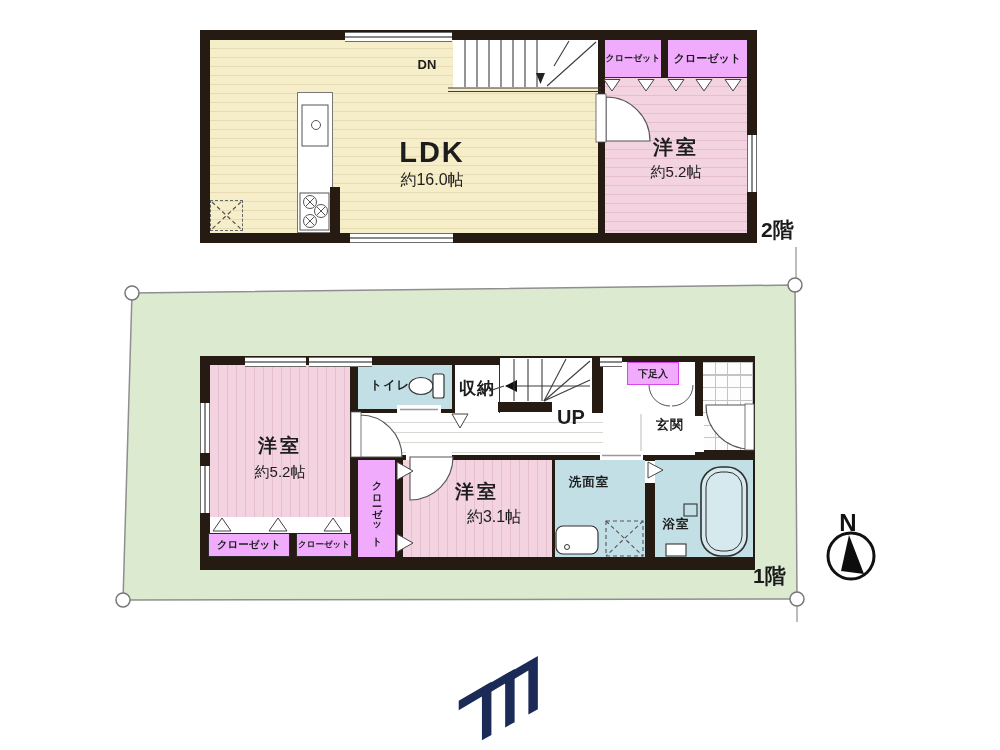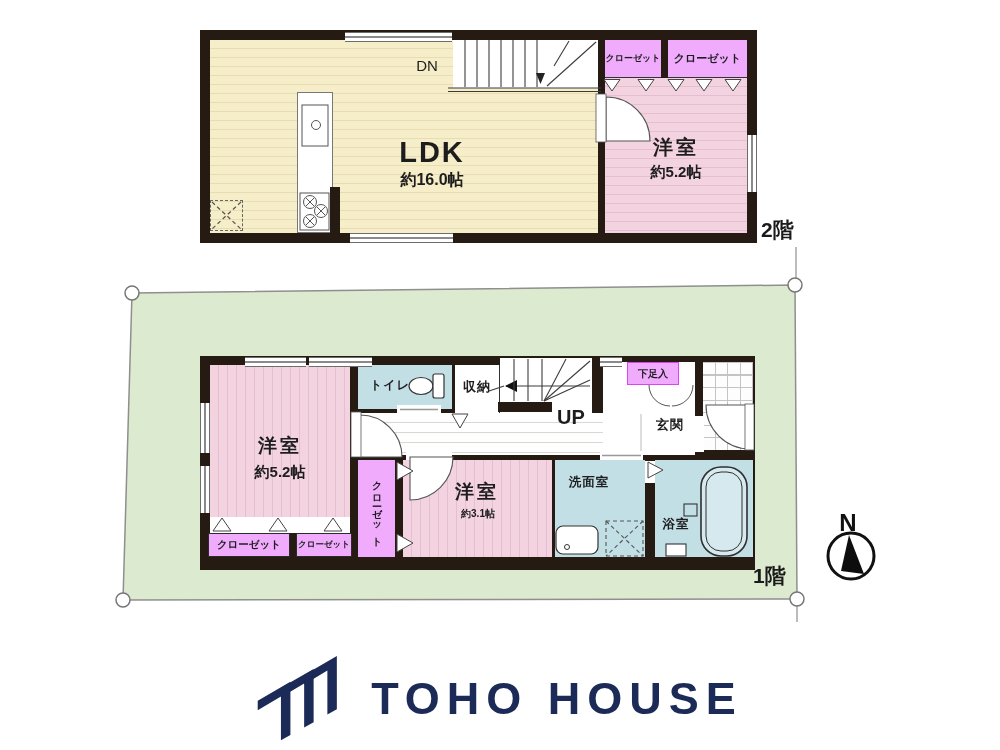--- a/index.html
+++ b/index.html
@@ -16,21 +16,21 @@
   .white{background:#ffffff;}
   .hallwood{background:repeating-linear-gradient(180deg,#ffffff 0 9px,#d9d8d3 9px 10px);}
   .tiles{background:
       repeating-linear-gradient(0deg,transparent 0 11.5px,#c4c4c4 11.5px 12.6px),
       repeating-linear-gradient(90deg,transparent 0 11.5px,#c4c4c4 11.5px 12.6px),
       #fdfdfd;}
   .wallpiece{position:absolute;background:#251b12;}
   .lbl{position:absolute;color:#1d1d1d;white-space:nowrap;transform:translateX(-50%);
        text-align:center;z-index:4;line-height:1;}
   .room-name{font-size:20px;font-weight:600;letter-spacing:3px;}
-  .room-size{font-size:15px;font-weight:700;}
+  .room-size{font-size:15px;font-weight:400;}
   .small-lbl{font-size:12px;font-weight:600;letter-spacing:1px;}
   .closet-box{position:absolute;background:#f0abfc;display:flex;align-items:center;
        justify-content:center;color:#1d1d1d;font-weight:700;}
   .floor-tag{position:absolute;font-size:21px;font-weight:600;color:#1a1a1a;z-index:3;}
   .win-h{position:absolute;background:linear-gradient(to bottom,#fff 0 42%,#8a8a8a 42% 58%,#fff 58%);
        border-top:1px solid #6d6d6d;border-bottom:1px solid #6d6d6d;z-index:3;}
   .win-v{position:absolute;background:linear-gradient(to right,#fff 0 42%,#8a8a8a 42% 58%,#fff 58%);
        border-left:1px solid #6d6d6d;border-right:1px solid #6d6d6d;z-index:3;}
   #footer{position:absolute;left:0;top:650px;width:1000px;height:98px;display:flex;
        align-items:center;justify-content:center;gap:30px;}
@@ -64,21 +64,21 @@
   <div class="room" style="left:10px;top:170px;width:33px;height:31px;border:1.5px dashed #666;box-sizing:border-box;"></div>
 
   <div class="win-h" style="left:145px;top:2px;width:107px;height:8px;"></div>
   <div class="win-h" style="left:150px;top:203px;width:103px;height:8px;"></div>
   <div class="win-v" style="left:547px;top:105px;width:8px;height:57px;"></div>
 
   <div class="lbl" style="left:232px;top:108px;font-size:29px;font-weight:700;letter-spacing:2px;">LDK</div>
   <div class="lbl room-size" style="left:232px;top:142px;font-size:16px;">約16.0帖</div>
   <div class="lbl room-name" style="left:476px;top:107px;">洋室</div>
   <div class="lbl room-size" style="left:476px;top:134px;">約5.2帖</div>
-  <div class="lbl" style="left:213px;top:28px;font-size:15px;font-weight:400;padding-left:28px;">DN</div>
+  <div class="lbl" style="left:213px;top:28px;font-size:13px;font-weight:700;padding-left:28px;">DN</div>
 </div>
 <div class="floor-tag" style="left:761px;top:216px;">2階</div>
 
 <div class="plan" style="left:200px;top:356px;width:555px;height:214px;">
   <div class="room pink-v" style="left:10px;top:9px;width:140px;height:152px;"></div>
   <div class="room white" style="left:10px;top:161px;width:140px;height:16px;"></div>
   <div class="closet-box" style="left:8px;top:177px;width:80px;height:22px;font-size:10.5px;border:1.5px solid #2b2b2b;">クローゼット</div>
   <div class="closet-box" style="left:96px;top:177px;width:54px;height:22px;font-size:8.5px;border:1.5px solid #2b2b2b;">クローゼット</div>
   <div class="room blue" style="left:158px;top:9px;width:94px;height:44px;"></div>
   <div class="room white" style="left:255px;top:9px;width:45px;height:49px;border-right:1.5px solid #333;box-sizing:border-box;"></div>
@@ -95,23 +95,23 @@
 
   <div class="win-h" style="left:45px;top:1px;width:61px;height:8px;"></div>
   <div class="win-h" style="left:109px;top:1px;width:63px;height:8px;"></div>
   <div class="win-h" style="left:400px;top:1px;width:22px;height:8px;"></div>
   <div class="win-v" style="left:0px;top:47px;width:8px;height:50px;"></div>
   <div class="win-v" style="left:0px;top:110px;width:8px;height:47px;"></div>
 
   <div class="lbl room-name" style="left:80px;top:80px;font-size:19px;">洋室</div>
   <div class="lbl room-size" style="left:80px;top:108px;">約5.2帖</div>
   <div class="lbl room-name" style="left:277px;top:126px;font-size:19px;">洋室</div>
-  <div class="lbl room-size" style="left:278px;top:153px;font-size:10px;">約3.1帖</div>
+  <div class="lbl room-size" style="left:294px;top:153px;font-size:16px;">約3.1帖</div>
   <div class="lbl small-lbl" style="left:190px;top:23px;">トイレ</div>
-  <div class="lbl small-lbl" style="left:277px;top:24px;font-size:13px;">収納</div>
+  <div class="lbl small-lbl" style="left:277px;top:24px;font-size:17px;">収納</div>
   <div class="lbl" style="left:371px;top:51px;font-size:20px;font-weight:600;">UP</div>
   <div class="lbl small-lbl" style="left:470px;top:62px;font-size:13px;">玄関</div>
   <div class="lbl small-lbl" style="left:389px;top:120px;font-size:12.5px;">洗面室</div>
   <div class="lbl small-lbl" style="left:476px;top:162px;font-size:12.5px;">浴室</div>
 </div>
 <div class="floor-tag" style="left:753px;top:562px;">1階</div>
 
 <svg class="layer" width="1000" height="750" viewBox="0 0 1000 750" style="z-index:6;">
 
   <g stroke="#3c3c3c" stroke-width="1.1" fill="none">
@@ -255,14 +255,13 @@
 </svg>
 
 <div id="footer">
   <svg width="84" height="86" viewBox="0 0 96 100">
     <g fill="#1b2a56">
       <path d="M0,22 L38,0 L38,62 L27,68 L27,17 L0,33 Z" transform="translate(0,30)"></path>
       <path d="M0,22 L38,0 L38,62 L27,68 L27,17 L0,33 Z" transform="translate(27,15)"></path>
       <path d="M0,22 L38,0 L38,62 L27,68 L27,17 L0,33 Z" transform="translate(54,0)"></path>
     </g>
   </svg>
-  <div id="brand-text">TOHO HOUSE</div>
 </div>
 
 </body></html>

